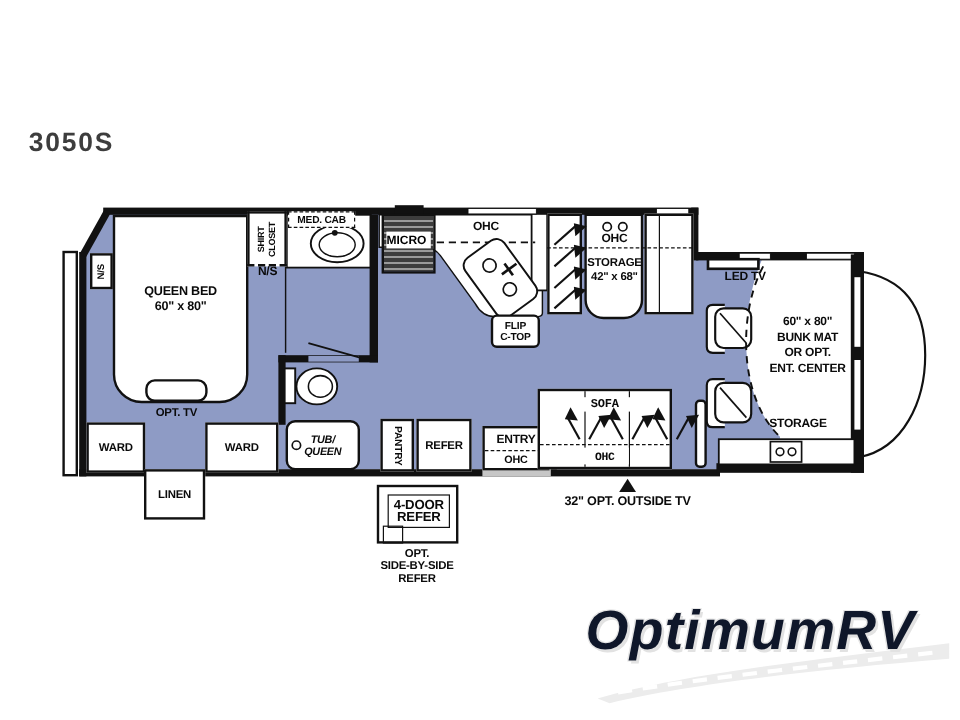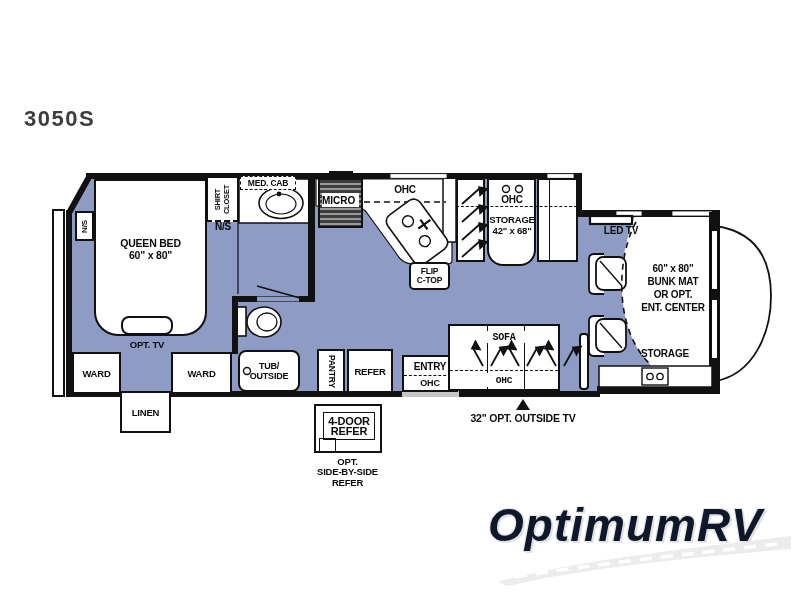--- a/index.html
+++ b/index.html
@@ -158,23 +158,23 @@
   <div class="box lbl" style="left:120px;top:352px;width:51px;height:42px;font-size:9.5px;margin-top:39px;">
     <span>LINEN</span>
   </div>
   <div class="box lbl" style="left:171px;top:352px;width:61px;height:42px;font-size:9.5px;">
     <span>WARD</span>
   </div>
 
   <div class="lbl" style="left:240px;top:176px;width:54px;height:12px;font-size:8.5px;background:#fff;border:1.2px dashed #111;">
     <span>MED. CAB</span>
   </div>
-  <div class="box lbl stack" style="left:238px;top:350px;width:62px;height:42px;border-radius:8px;font-size:9px;line-height:10px;">
+  <div class="box lbl stack" style="left:238px;top:350px;width:62px;height:42px;border-radius:8px;font-size:9px;line-height:10px;font-style:italic;">
     <span>TUB/</span>
-    <span>OUTSIDE</span>
+    <span>QUEEN</span>
   </div>
 
   <div style="position:absolute;left:329px;top:171px;width:24px;height:8px;background:#111;z-index:2;"></div>
   <div id="micro">
     <div class="band">
       <span>MICRO</span>
     </div>
   </div>
   <div class="lbl" style="left:384px;top:183px;width:42px;height:12px;">
     <span>OHC</span>

